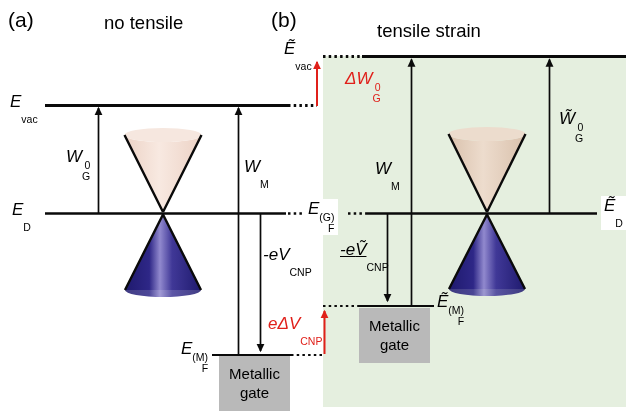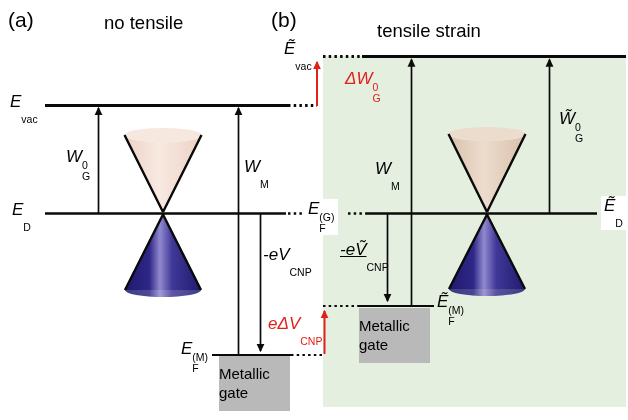--- a/index.html
+++ b/index.html
@@ -6,26 +6,26 @@
   .stage{position:relative;width:628px;height:420px;background:#fff;overflow:hidden;
          font-family:"Liberation Sans",sans-serif;color:#000;}
   .green{position:absolute;left:323px;top:56px;width:303px;height:351px;
          background:var(--green_bg,#e5efdf);}
   .tag{position:absolute;font-size:21px;line-height:1;}
   .title{position:absolute;font-size:18.5px;line-height:1;}
   .lbl{position:absolute;font-size:17px;line-height:1;white-space:nowrap;}
   .lbl i{font-style:italic;}
   .pre{font-style:italic;}
   .ss{display:inline-flex;flex-direction:column;vertical-align:-7px;
-      font-size:10.5px;line-height:1.05;font-style:normal;text-align:left;}
+      font-size:10.5px;line-height:1.05;font-style:normal;text-align:right;}
   .ss .up,.ss .dn{display:block;min-height:10px;}
   .red{color:var(--red,#e0201a);}
   .patch{background:#fff;padding:1px 3px;}
   .gate{position:absolute;width:71px;height:55px;background:var(--gate_gray,#b9b9b9);
-        display:flex;flex-direction:column;align-items:flex-start;justify-content:center;
+        display:flex;flex-direction:column;align-items:center;justify-content:center;
         font-size:15px;line-height:1.25;}
   svg.overlay{position:absolute;left:0;top:0;}
   .k{stroke:var(--line_black,#0a0a0a);fill:none;}
   .r{stroke:var(--red,#e0201a);fill:none;}
   .mkk{fill:var(--line_black,#0a0a0a);}
   .mkr{fill:var(--red,#e0201a);}
   .sp1{stop-color:var(--cone_pink_edge,#ecd2c5);} .sp2{stop-color:var(--cone_pink,#f8e9e1);}
   .st1{stop-color:var(--cone_tan_edge,#d9c1ac);} .st2{stop-color:var(--cone_tan,#eddccd);}
   .sb1{stop-color:var(--cone_blue_dark,#1f1a6e);} .sb2{stop-color:var(--cone_blue,#2e2787);}
   .sb3{stop-color:var(--cone_blue_hi,#9189ce);}  .sb4{stop-color:var(--cone_blue2,#403897);}

